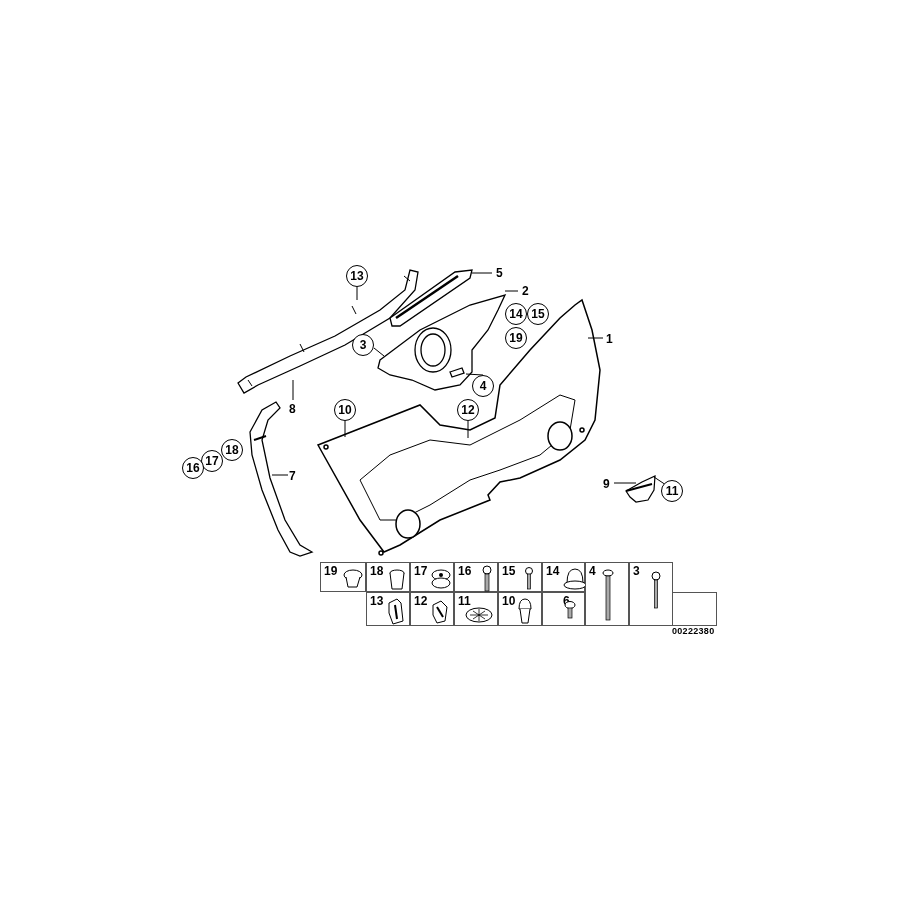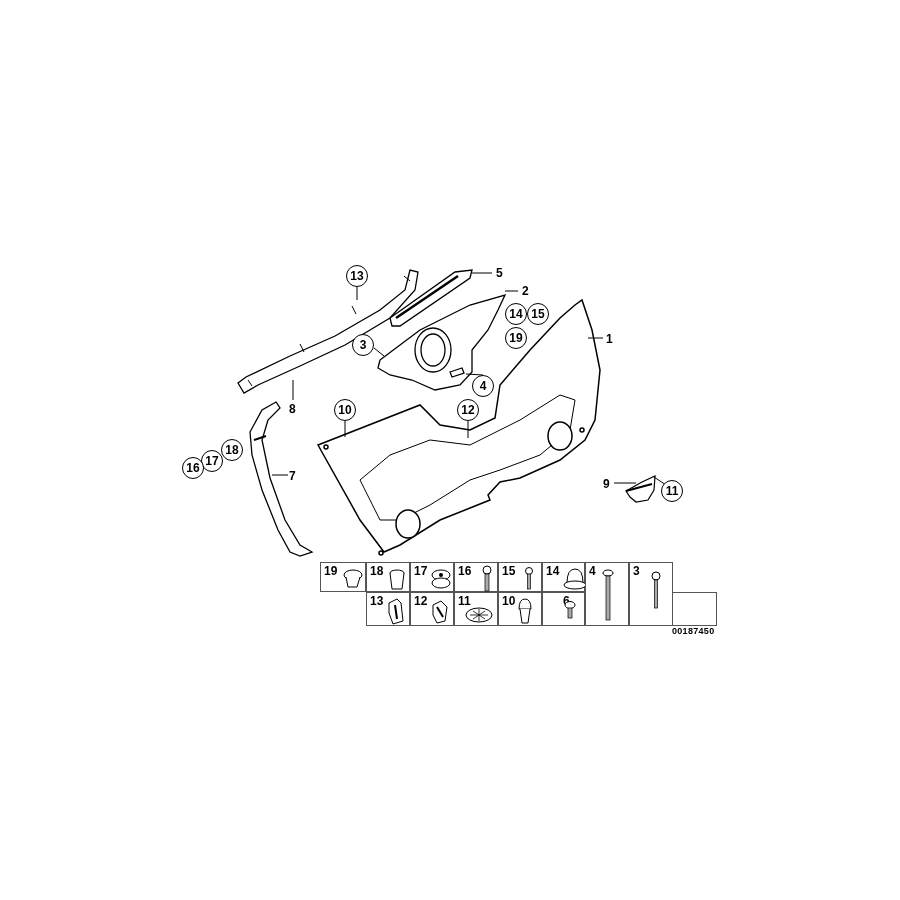--- a/index.html
+++ b/index.html
@@ -184,13 +184,13 @@
     </div>
   <div class="cell" style="left:542px;top:592px;width:43px;height:34px;">
       <span class="num" style="left:20px;">6</span>
     <svg width="43" height="34" style="position:absolute;left:0;top:0">
         <ellipse cx="27" cy="12" rx="5" ry="3.5" fill="#fff" stroke="#000"></ellipse>
         <rect x="25" y="15" width="4" height="10" fill="#aaa" stroke="#000" stroke-width="0.7"></rect>
       </svg>
     </div>
 </div>
 
-<div class="ref">00187450</div>
+<div class="ref">00222380</div>
 
 </body></html>

